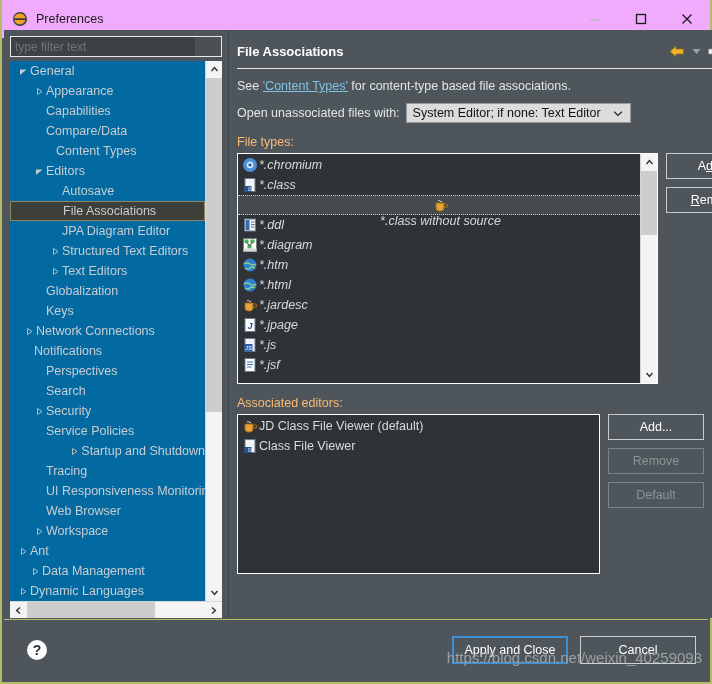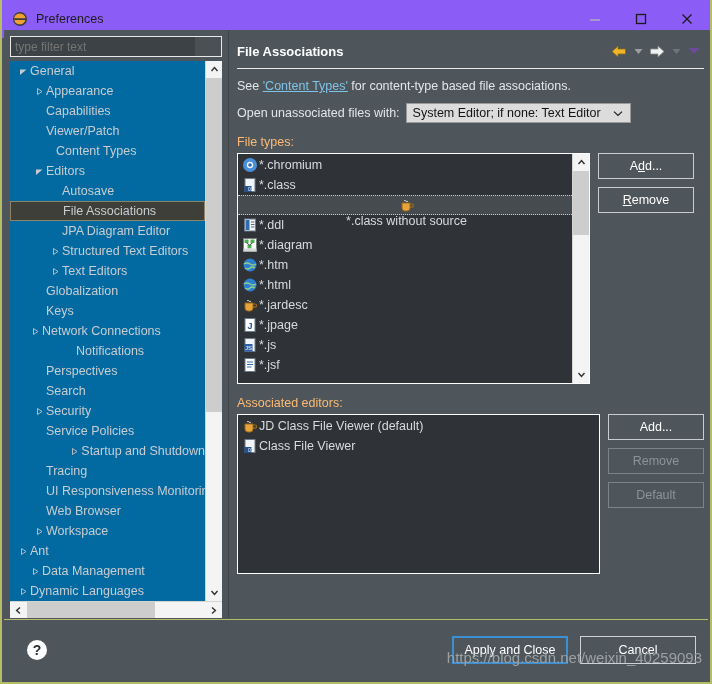--- a/index.html
+++ b/index.html
@@ -16,21 +16,21 @@
     background: #4e565b;
     border-left: 2px solid #b5bd68;
     border-right: 2px solid #b5bd68;
     border-bottom: 2px solid #b5bd68;
     box-sizing: border-box;
   }
 
   
   #titlebar {
     position: absolute; left: 0; top: 0; width: 100%; height: 38px;
-    background: #8b5cf6;
+    background: #f0abfc;
     display: flex; align-items: center;
     box-sizing: border-box;
   }
   #titlebar .tb-icon { margin-left: 10px; width: 16px; height: 16px; display:block; }
   #titlebar .tb-title {
     margin-left: 8px; color: #1d1d1d; font-size: 12.5px;
     font-family: "Liberation Sans", sans-serif;
   }
   #titlebar .tb-spacer { flex: 1; }
   .winbtn {
@@ -273,21 +273,21 @@
                   </svg>
                 </span>
                 <span class="tlabel">Appearance</span>
               </div>
               <div class="titem" style="padding-left: 22px;">
                 <span class="twist"></span>
                 <span class="tlabel">Capabilities</span>
               </div>
               <div class="titem" style="padding-left: 22px;">
                 <span class="twist"></span>
-                <span class="tlabel">Viewer/Patch</span>
+                <span class="tlabel">Compare/Data</span>
               </div>
               <div class="titem" style="padding-left: 32px;">
                 <span class="twist"></span>
                 <span class="tlabel">Content Types</span>
               </div>
               <div class="titem" style="padding-left: 22px;">
                 <span class="twist">
                   <svg width="9" height="9" viewBox="0 0 9 9">
                     <polygon points="1,2.5 7.5,2.5 1,8" fill="#c6cbce"></polygon>
                   </svg>
@@ -323,29 +323,29 @@
                 <span class="tlabel">Text Editors</span>
               </div>
               <div class="titem" style="padding-left: 22px;">
                 <span class="twist"></span>
                 <span class="tlabel">Globalization</span>
               </div>
               <div class="titem" style="padding-left: 22px;">
                 <span class="twist"></span>
                 <span class="tlabel">Keys</span>
               </div>
-              <div class="titem" style="padding-left: 18px;">
+              <div class="titem" style="padding-left: 12px;">
                 <span class="twist">
                   <svg width="9" height="9" viewBox="0 0 9 9">
                     <polygon points="2.5,1.5 7,4.5 2.5,7.5" fill="none" stroke="#b6bbbe" stroke-width="1"></polygon>
                   </svg>
                 </span>
                 <span class="tlabel">Network Connections</span>
               </div>
-              <div class="titem" style="padding-left: 24px; margin-left: 28px;">
+              <div class="titem" style="padding-left: 10px;">
                 <span class="twist"></span>
                 <span class="tlabel">Notifications</span>
               </div>
               <div class="titem" style="padding-left: 22px;">
                 <span class="twist"></span>
                 <span class="tlabel">Perspectives</span>
               </div>
               <div class="titem" style="padding-left: 22px;">
                 <span class="twist"></span>
                 <span class="tlabel">Search</span>
@@ -498,21 +498,21 @@
             <svg width="10" height="7" viewBox="0 0 10 7">
                 <polyline points="1,1.6 5,5.4 9,1.6" fill="none" stroke="#1d1d1d" stroke-width="1.2"></polyline>
               </svg>
           </span>
         </span>
       </div>
 
       <div class="seclabel">File types:</div>
 
       <div class="listblock">
-        <div class="listbox" style="width:353px; height:231px;">
+        <div class="listbox" style="width:421px; height:231px;font-style:italic;">
           <div class="listinner" id="filetypes-list">
               <div class="lrow">
                 <span class="ic">
                   <svg width="16" height="16" viewBox="0 0 16 16">
                     <circle cx="8" cy="8" r="7" fill="#4a90d9"></circle>
                     <circle cx="8" cy="8" r="3.2" fill="#eaf2fa"></circle>
                     <circle cx="8" cy="8" r="1.8" fill="#2d6cb5"></circle>
                   </svg>
                 </span>
                 <span>*.chromium</span>

